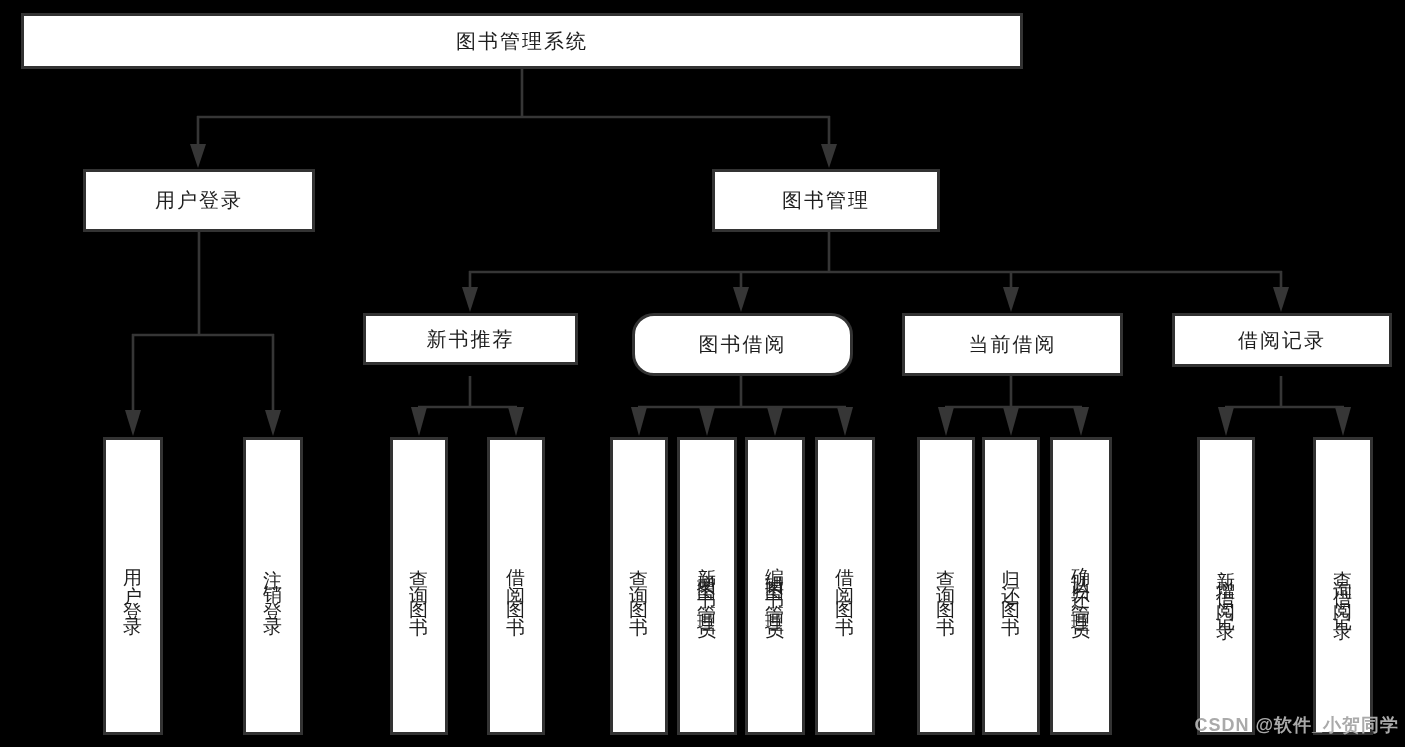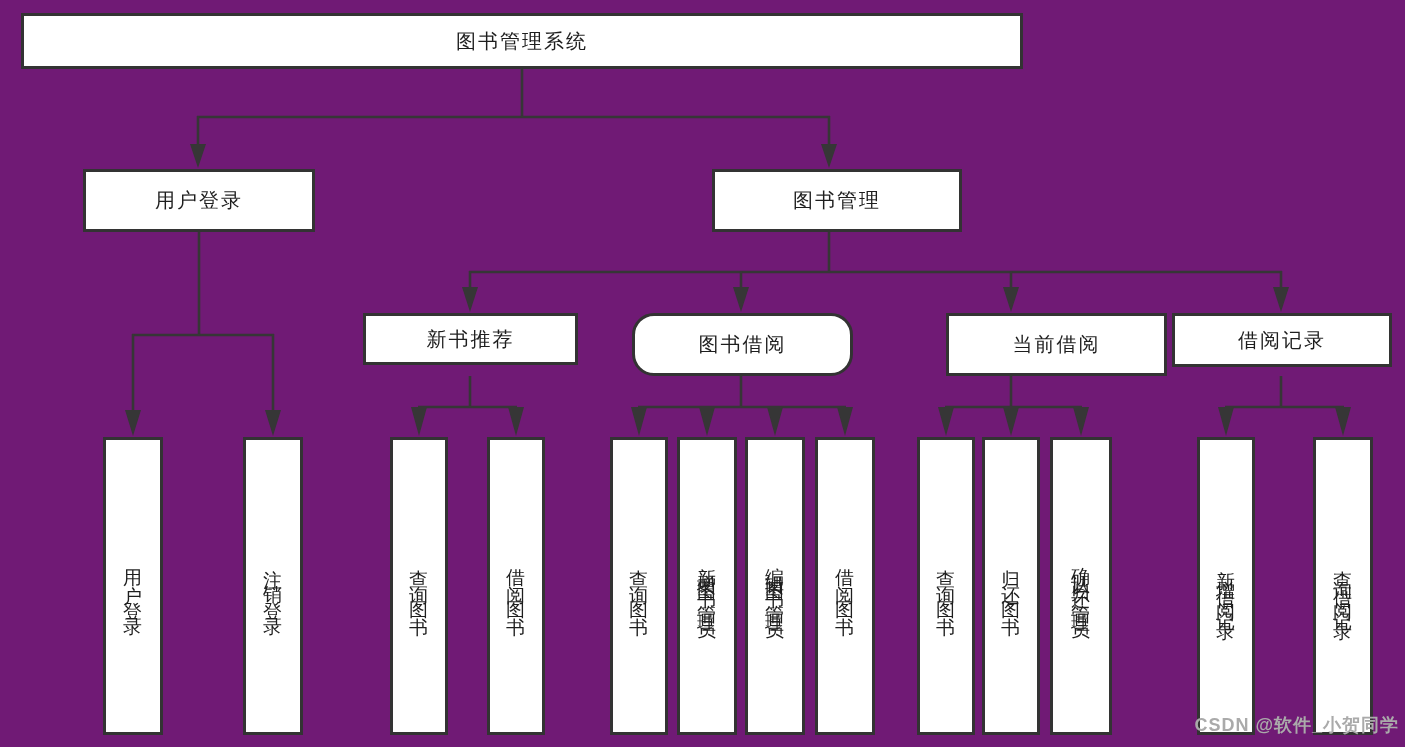--- a/index.html
+++ b/index.html
@@ -1,17 +1,17 @@
 <!DOCTYPE html>
 <html><head>
 <meta charset="utf-8">
 <style>
   html,body{margin:0;padding:0;background:#fff;}
   #stage{
-    position:relative;width:1405px;height:747px;background:#701a75;
+    position:relative;width:1405px;height:747px;background:#000000;
     font-family:"Liberation Sans","DejaVu Sans",sans-serif;overflow:hidden;
   }
   #wires{position:absolute;left:0;top:0;z-index:1;}
   #wires line{stroke:#363636;stroke-width:2.6;}
   #wires polygon{fill:#363636;stroke:none;}
   .node{
     position:absolute;box-sizing:border-box;background:#fff;border:3px solid #333333;
     display:flex;align-items:center;justify-content:center;z-index:2;
   }
   .node .label{color:#1e1e1e;font-size:20px;letter-spacing:2px;white-space:nowrap;}
@@ -89,31 +89,31 @@
     </g>
   </svg>
 
   <div class="node" style="left:21px;top:13px;width:1002px;height:56px;">
     <span class="label">图书管理系统</span>
   </div>
 
   <div class="node" style="left:83px;top:169px;width:232px;height:63px;">
     <span class="label">用户登录</span>
   </div>
-  <div class="node" style="left:712px;top:169px;width:250px;height:63px;">
+  <div class="node" style="left:712px;top:169px;width:228px;height:63px;">
     <span class="label">图书管理</span>
   </div>
 
   <div class="node" style="left:363px;top:313px;width:215px;height:52px;">
     <span class="label">新书推荐</span>
   </div>
   <div class="node" style="left:632px;top:313px;width:221px;height:63px;border-radius:22px;">
     <span class="label">图书借阅</span>
   </div>
-  <div class="node" style="left:902px;top:313px;width:221px;height:63px;margin-left:44px;">
+  <div class="node" style="left:902px;top:313px;width:221px;height:63px;">
     <span class="label">当前借阅</span>
   </div>
   <div class="node" style="left:1172px;top:313px;width:220px;height:54px;">
     <span class="label">借阅记录</span>
   </div>
 
   <div class="node leaf" style="left:103px;top:437px;width:60px;height:298px;">
     <span class="label">用户登录</span>
   </div>
   <div class="node leaf" style="left:243px;top:437px;width:60px;height:298px;">

